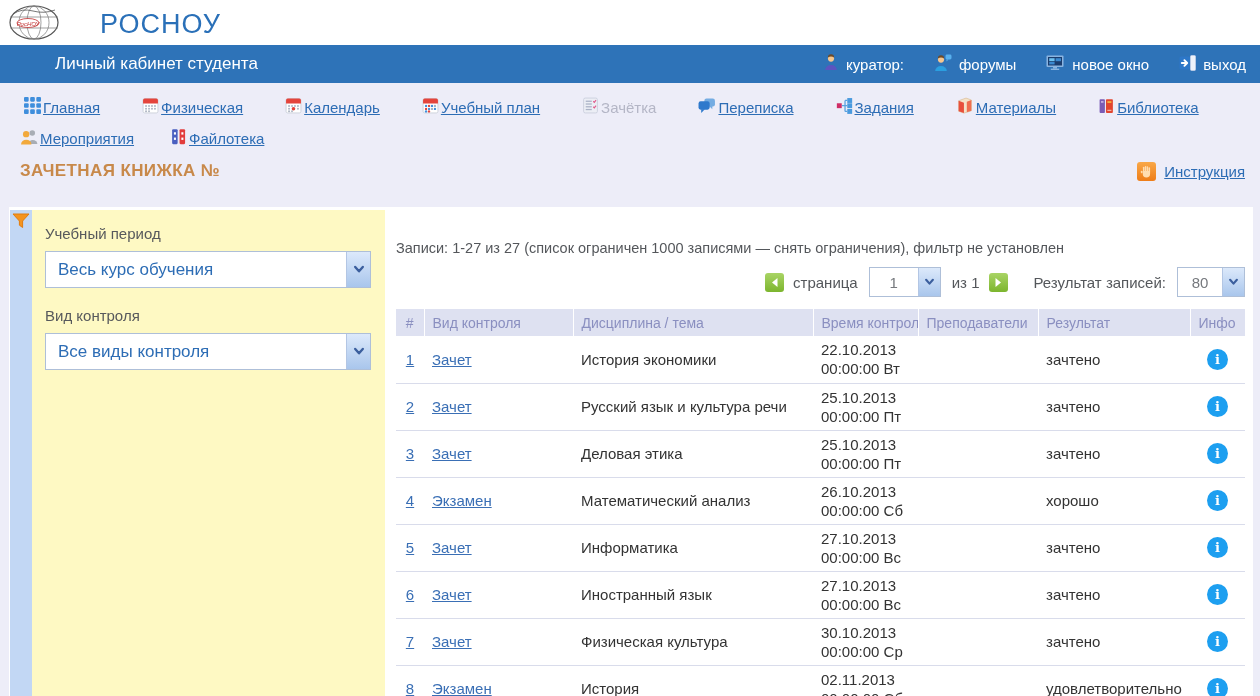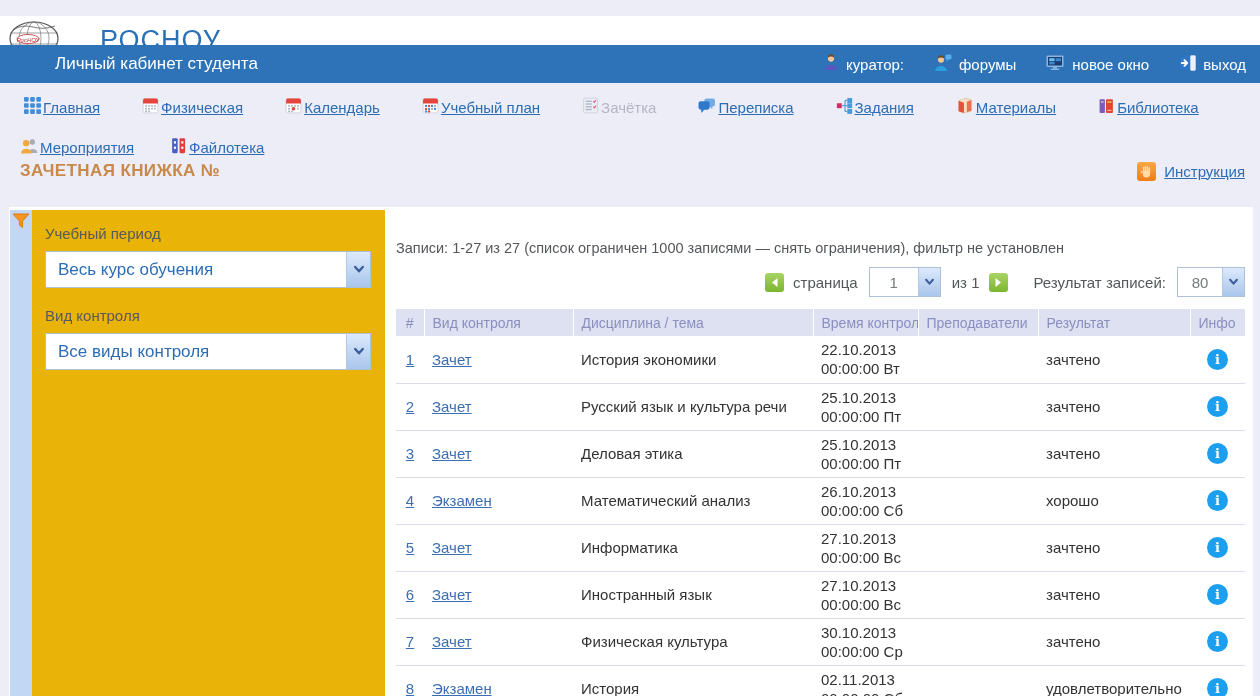--- a/index.html
+++ b/index.html
@@ -1,53 +1,53 @@
 <!DOCTYPE html>
 <html><head>
 <meta charset="utf-8">
 <style>
   * { box-sizing: border-box; margin: 0; padding: 0; }
   body { font-family: "Liberation Sans", sans-serif; background: #ffffff; }
   .page { position: relative; width: 1260px; height: 696px; overflow: hidden; background: #ededf8; }
 
   
-  .header { position: absolute; left: 0; top: 16px; width: 1260px; height: 45px; background: #ffffff; }
+  .header { position: absolute; left: 0; top: 0; width: 1260px; height: 45px; background: #ffffff; }
   .logo { position: absolute; left: 8px; top: 4px; }
   .brand { position: absolute; left: 100px; top: 0; height: 45px; line-height: 48px;
            font-size: 27px; color: #2a70b8; letter-spacing: 1px; }
 
   
   .topbar { position: absolute; left: 0; top: 45px; width: 1260px; height: 38px; background: #2e73b8;
             display: flex; align-items: center; justify-content: space-between; padding: 0 14px; }
   .topbar-title { color: #ffffff; font-size: 17px; margin-left: 41px; }
   .topbar-right { display: flex; align-items: center; gap: 30px; }
   .topbar-item { display: flex; align-items: center; gap: 7px; color: #ffffff; font-size: 15px;
                  text-decoration: none; cursor: pointer; }
 
   
   .band { position: absolute; left: 0; top: 83px; width: 1260px; height: 124px; background: #ededf8; }
   .navrow1 { position: absolute; left: 24px; top: 7px; height: 34px; display: flex; align-items: center; gap: 42px; }
-  .navrow2 { position: absolute; left: 20px; top: 45px; height: 30px; display: flex; align-items: flex-end; gap: 36px; }
+  .navrow2 { position: absolute; left: 20px; top: 45px; height: 30px; display: flex; align-items: flex-start; gap: 36px; }
   .nav-item { display: flex; align-items: center; gap: 2px; white-space: nowrap; }
   .nav-link { color: #2d6db5; font-size: 15px; text-decoration: underline; cursor: pointer; }
   .nav-disabled { color: #b4b6c6; font-size: 15px; }
   .titlerow { position: absolute; left: 20px; right: 15px; top: 78px; display: flex;
               justify-content: space-between; align-items: center; }
   .page-title { color: #c8894a; font-size: 17px; font-weight: bold; letter-spacing: 0.4px; }
   .instr { display: flex; align-items: center; gap: 8px; }
   .hand-box { width: 19px; height: 19px; border-radius: 3px; background: linear-gradient(#f9a848, #ee7d18);
               display: flex; align-items: center; justify-content: center; }
 
   
   .pane { position: absolute; left: 9px; top: 207px; width: 1244px; height: 489px; background: #ffffff; overflow: hidden; }
 
   
   .sidebar { position: absolute; left: 1px; top: 3px; width: 375px; height: 486px; display: flex; }
   .strip { width: 22px; background: #c2d7f4; display: flex; justify-content: center; align-items: flex-start; padding-top: 3px; }
-  .filterbox { flex: 1; background: #eab308; padding: 15px 14px 0 13px; }
+  .filterbox { flex: 1; background: #fef9c3; padding: 15px 14px 0 13px; }
   .flabel { font-size: 15px; color: #57595c; }
   .flabel + .sel { margin-top: 9px; }
   .flabel.second { margin-top: 19px; }
   .sel { display: flex; align-items: stretch; border: 1px solid #aebfd8; background: #ffffff; height: 37px; cursor: pointer; }
   .sel .val { flex: 1; display: flex; align-items: center; padding-left: 12px; font-size: 17px; color: #2d6db5;
               overflow: hidden; white-space: nowrap; }
   .sel .btn { width: 24px; background: linear-gradient(#dce9fb, #a9c6ec); border-left: 1px solid #b3c6e4;
               display: flex; align-items: center; justify-content: center; }
   .sel.small { height: 30px; }
   .sel.small .val { font-size: 15px; color: #76797e; justify-content: center; padding-left: 0; }

